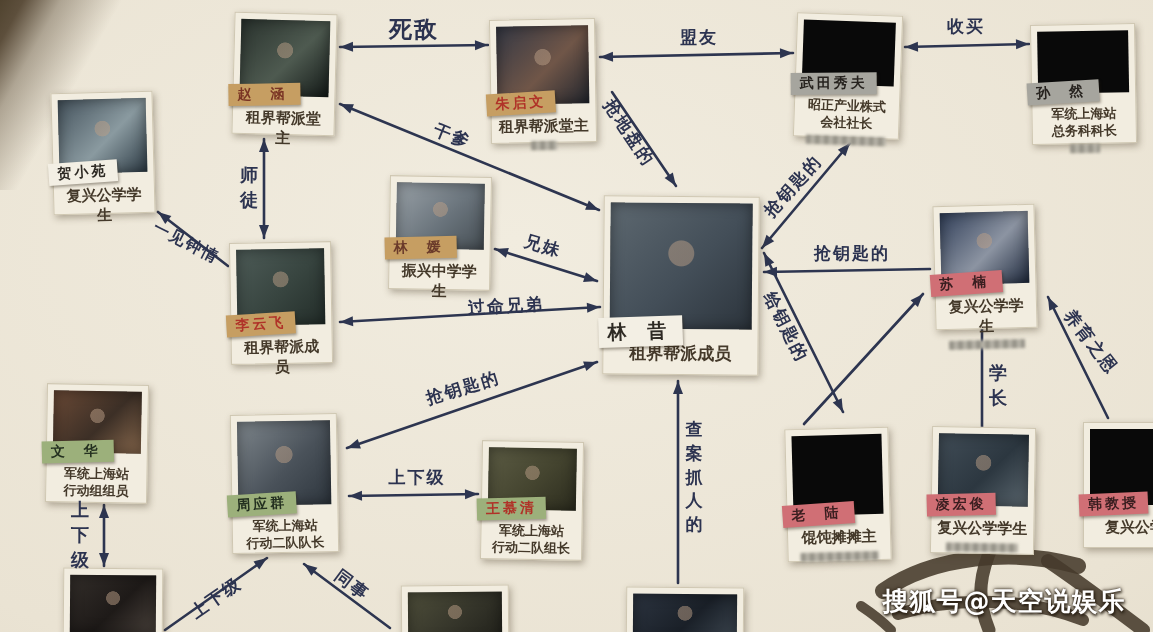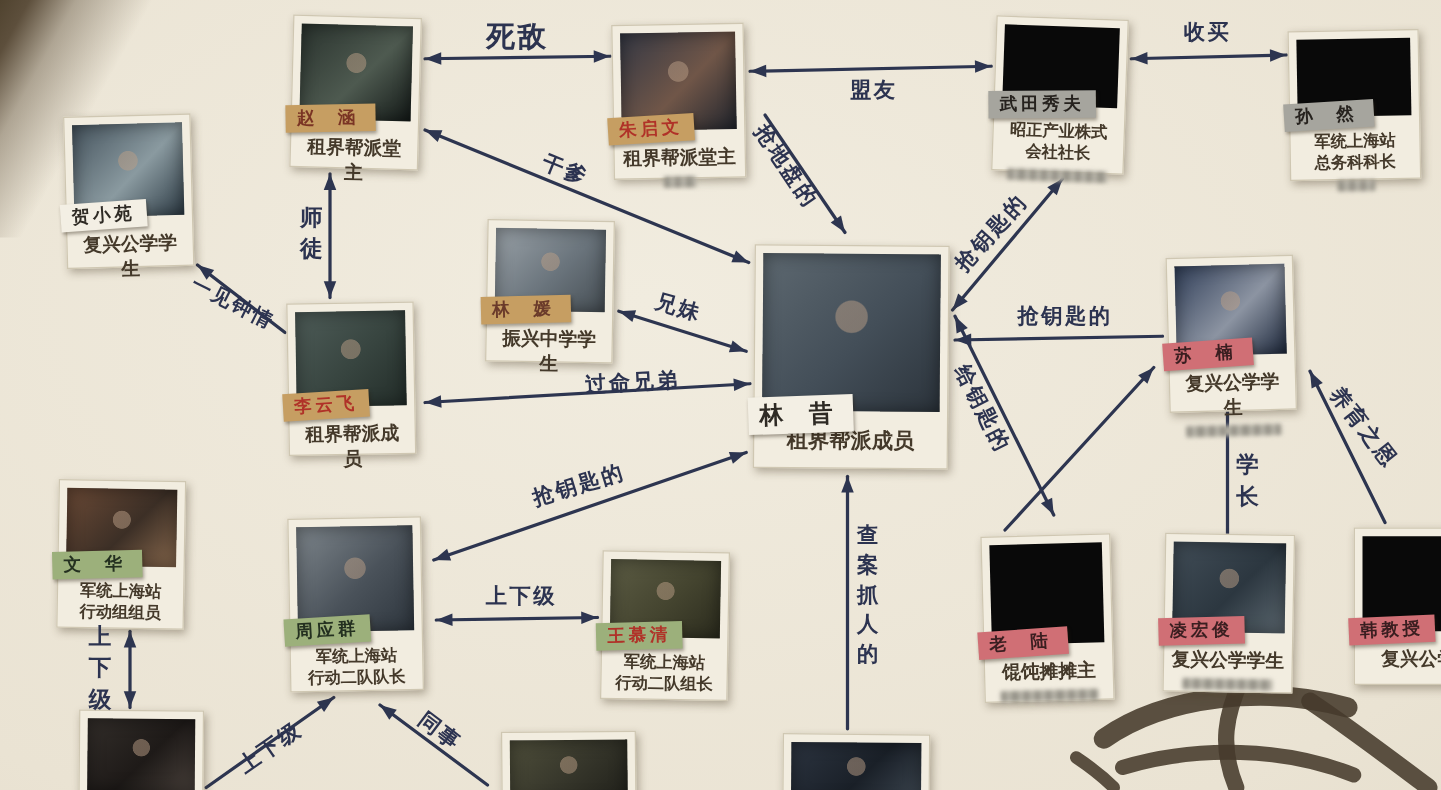--- a/index.html
+++ b/index.html
@@ -91,20 +91,21 @@
     </svg>
   <svg id="calligraphy" width="310" height="96" viewBox="0 0 310 96">
     <g stroke="#453a2b" stroke-opacity="0.88" fill="none" stroke-linecap="round">
       <path d="M40 55 C 90 20, 170 12, 235 30" stroke-width="16"></path>
       <path d="M150 8 C 138 35, 132 60, 146 94" stroke-width="13"></path>
       <path d="M55 78 C 115 60, 185 62, 240 84" stroke-width="12"></path>
       <path d="M205 25 C 235 45, 268 70, 300 94" stroke-width="14"></path>
       <path d="M18 70 C 30 78, 40 86, 48 94" stroke-width="10"></path>
     </g>
   </svg>
+  <div id="watermark">搜狐号@天空说娱乐</div>
 <div class="card" style="left: 52px; top: 92px; width: 102px; height: 122px; transform: rotate(-1.5deg);">
       <div class="photo" style="height: 74px; background: radial-gradient(circle at 50% 40%, rgba(186, 158, 134, 0.5) 0px, rgba(186, 158, 134, 0.5) 12%, rgba(0, 0, 0, 0) 13%), linear-gradient(135deg, rgb(70, 84, 94) 0%, rgb(138, 154, 160) 55%, rgb(46, 60, 70) 100%);"></div>
       <div class="tag" style="top: 68px; background: rgb(243, 239, 228); color: rgb(46, 42, 36); font-size: 14px; letter-spacing: 3px;">贺小苑</div>
       <div class="desc" style="font-size: 15px;">
         <div>复兴公学学生</div>
       </div>
     </div>
     <div class="card" style="left: 233px; top: 13px; width: 103px; height: 122px; transform: rotate(1.5deg);">
       <div class="photo" style="height: 76px; background: radial-gradient(circle at 50% 40%, rgba(186, 158, 134, 0.5) 0px, rgba(186, 158, 134, 0.5) 12%, rgba(0, 0, 0, 0) 13%), linear-gradient(135deg, rgb(42, 51, 46) 0%, rgb(78, 90, 80) 55%, rgb(20, 26, 24) 100%);"></div>
       <div class="tag" style="top: 70px; background: rgb(198, 158, 98); color: rgb(122, 52, 36); font-size: 14px; letter-spacing: 7px;">赵 涵</div>
@@ -217,21 +218,21 @@
     <div class="card" style="left: 63px; top: 568px; width: 100px; height: 70px; transform: rotate(0.5deg);">
       <div class="photo" style="height: 58px; background: radial-gradient(circle at 50% 40%, rgba(186, 158, 134, 0.5) 0px, rgba(186, 158, 134, 0.5) 12%, rgba(0, 0, 0, 0) 13%), linear-gradient(135deg, rgb(51, 46, 42) 0%, rgb(30, 26, 24) 55%, rgb(74, 66, 60) 100%);"></div>
     </div>
     <div class="card" style="left: 401px; top: 585px; width: 108px; height: 60px; transform: rotate(-0.5deg);">
       <div class="photo" style="height: 50px; background: radial-gradient(circle at 50% 40%, rgba(186, 158, 134, 0.5) 0px, rgba(186, 158, 134, 0.5) 12%, rgba(0, 0, 0, 0) 13%), linear-gradient(135deg, rgb(78, 78, 58) 0%, rgb(53, 53, 42) 55%, rgb(32, 32, 26) 100%);"></div>
     </div>
     <div class="card" style="left: 626px; top: 587px; width: 118px; height: 58px; transform: rotate(0.5deg);">
       <div class="photo" style="height: 48px; background: radial-gradient(circle at 50% 40%, rgba(186, 158, 134, 0.5) 0px, rgba(186, 158, 134, 0.5) 12%, rgba(0, 0, 0, 0) 13%), linear-gradient(135deg, rgb(44, 52, 64) 0%, rgb(26, 32, 40) 55%, rgb(62, 72, 82) 100%);"></div>
     </div>
     <div class="edge-label" style="left: 414px; top: 29px; transform: translate(-50%, -50%) rotate(0deg); font-size: 23px;">死敌</div>
-    <div class="edge-label" style="left: 699px; top: 37px; transform: translate(-50%, -50%) rotate(0deg); font-size: 17px; margin-top: 35px;">盟友</div>
+    <div class="edge-label" style="left: 699px; top: 37px; transform: translate(-50%, -50%) rotate(0deg); font-size: 17px;">盟友</div>
     <div class="edge-label" style="left: 966px; top: 26px; transform: translate(-50%, -50%) rotate(0deg); font-size: 17px;">收买</div>
     <div class="edge-label vertical" style="left: 249px; top: 187px; transform: translate(-50%, -50%) rotate(0deg); font-size: 18px;">
       <div>师</div>
       <div>徒</div>
     </div>
     <div class="edge-label" style="left: 452px; top: 136px; transform: translate(-50%, -50%) rotate(22deg); font-size: 17px;">干爹</div>
     <div class="edge-label" style="left: 629px; top: 133px; transform: translate(-50%, -50%) rotate(56deg); font-size: 17px;">抢地盘的</div>
     <div class="edge-label" style="left: 793px; top: 186px; transform: translate(-50%, -50%) rotate(-48deg); font-size: 17px;">抢钥匙的</div>
     <div class="edge-label" style="left: 186px; top: 243px; transform: translate(-50%, -50%) rotate(27deg); font-size: 16px;">一见钟情</div>
     <div class="edge-label" style="left: 543px; top: 246px; transform: translate(-50%, -50%) rotate(16deg); font-size: 17px;">兄妹</div>

